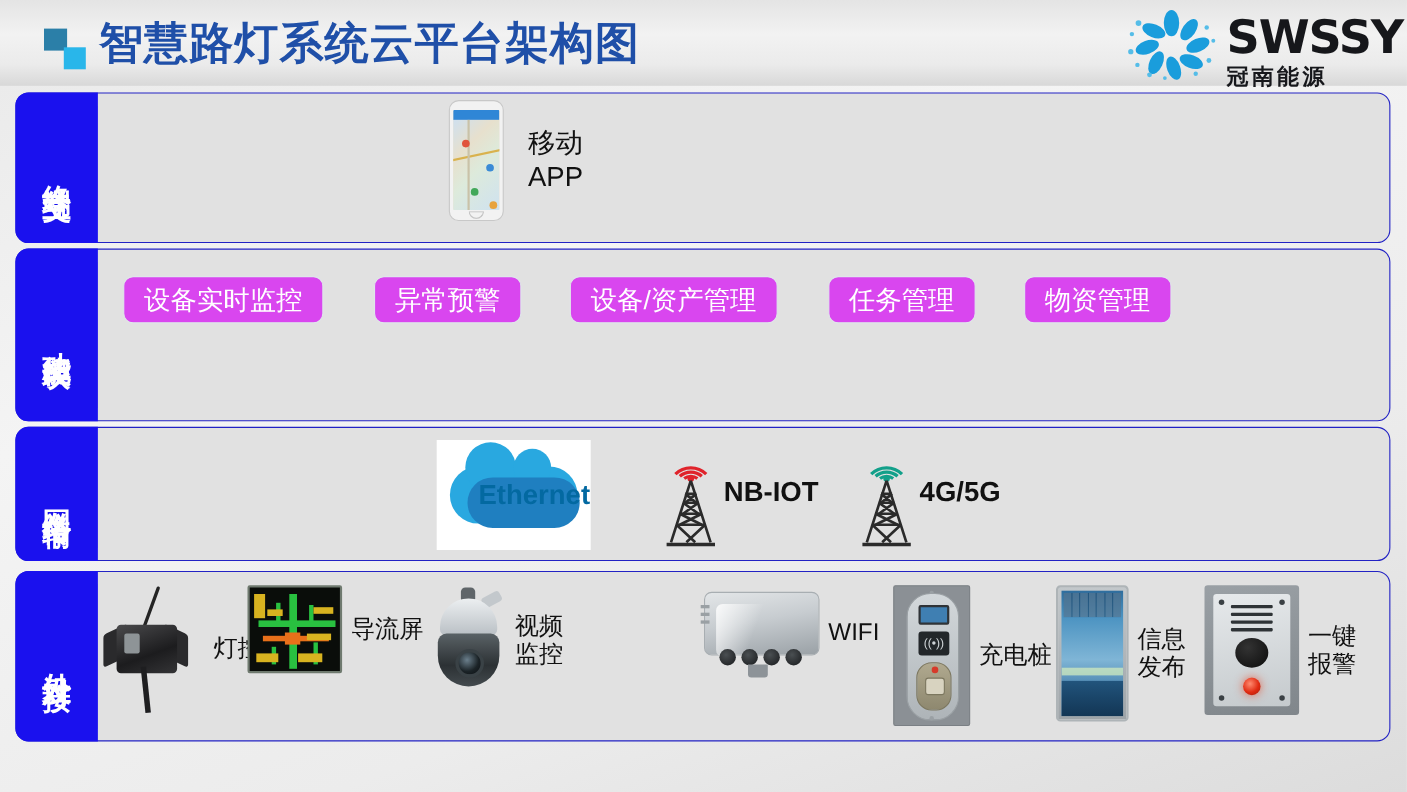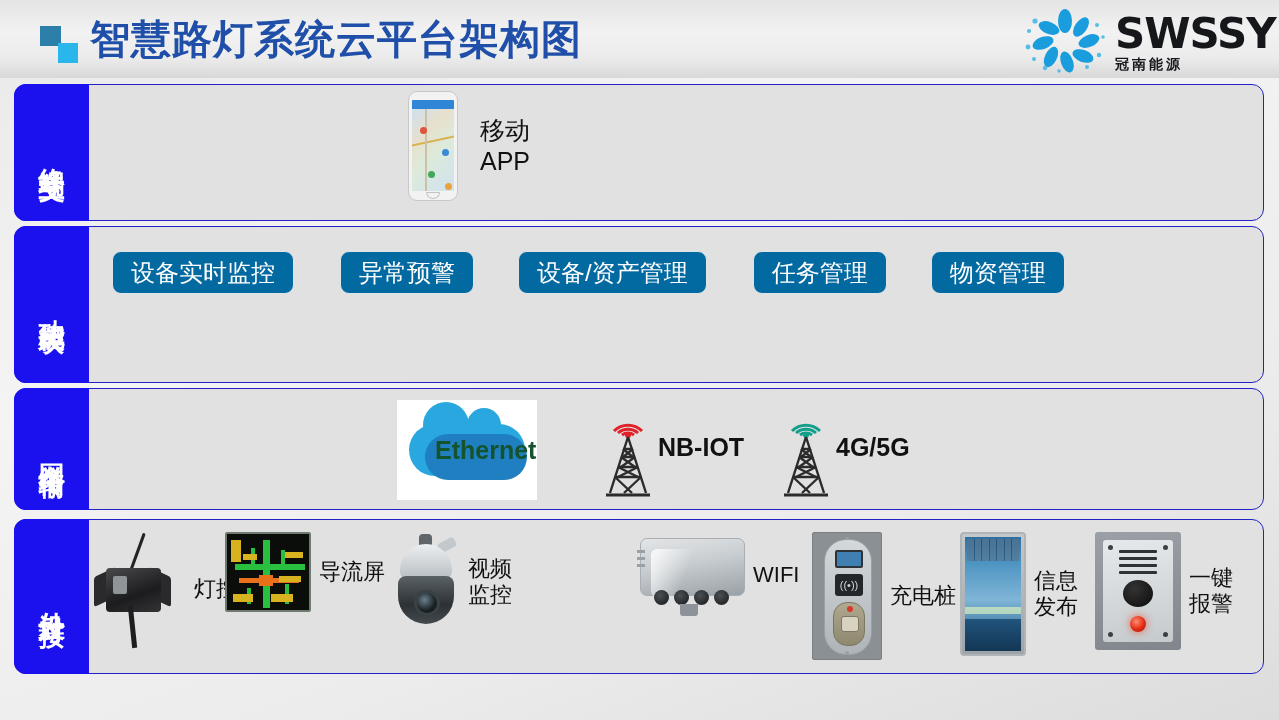--- a/index.html
+++ b/index.html
@@ -40,21 +40,21 @@
 
   
   .brand { position: absolute; right: 10px; top: 5px; width: 250px; height: 70px; }
   .brand-mark { position: absolute; left: 0; top: 2px; width: 92px; height: 66px; }
   .brand-text { position: absolute; left: 96px; top: 4px; }
   .brand-name {
     font-size: 42px; font-weight: bold; color: #16171b;
     letter-spacing: -1px; font-family: "DejaVu Sans", sans-serif;
   }
   .brand-sub {
-    font-size: 14px; font-weight: bold; color: #16171b;
+    font-size: 20px; font-weight: bold; color: #16171b;
     letter-spacing: 3px; margin-top: -2px;
   }
 
   
   .layer {
     position: absolute;
     background: #e1e1e1;
     border: 1.5px solid #2222c4;
     border-radius: 12px;
   }
@@ -159,39 +159,39 @@
     width: 66px; height: 9px; border-radius: 2px;
     background: linear-gradient(180deg,#e6e8ea,#a9adb2);
   }
 
   
   .mod-row { position: absolute; left: 22px; display: flex; align-items: center; }
   #mod-row-1 { top: 24px; }
   #mod-row-2 { top: 81px; }
   .mod-btn {
     height: 43px; padding: 0 18px;
-    background: #0369a1;
+    background: #d946ef;
     border: 1px solid #dfe6ea;
     border-radius: 9px;
     color: #ffffff; font-size: 24px;
     display: flex; align-items: center; justify-content: center;
     white-space: nowrap;
   }
 
   
   .net-row { position: absolute; left: 0; top: 0; width: 100%; height: 100%; }
   .net-item { position: absolute; display: flex; align-items: center; }
   #net-eth { left: 307px; top: 11px; }
   #net-nb  { left: 502px; top: 6px; }
   #net-5g  { left: 680px; top: 6px; }
   .net-label {
     font-size: 25px; font-weight: bold; color: #111; margin-left: 2px;
     white-space: nowrap;
   }
-  #net-eth .net-label { color: #14532d; margin-left: -102px; position: relative; z-index: 3; }
+  #net-eth .net-label { color: #0369a1; margin-left: -102px; position: relative; z-index: 3; }
   #net-nb .net-label, #net-5g .net-label { margin-left: -6px; }
 
   .cloud-box {
     width: 140px; height: 100px; background: #fff; position: relative;
   }
   .cloud {
     position: absolute; left: 12px; top: 24px; width: 116px; height: 52px;
     background: #29a8e0; border-radius: 26px;
   }
   .cloud:before, .cloud:after {

